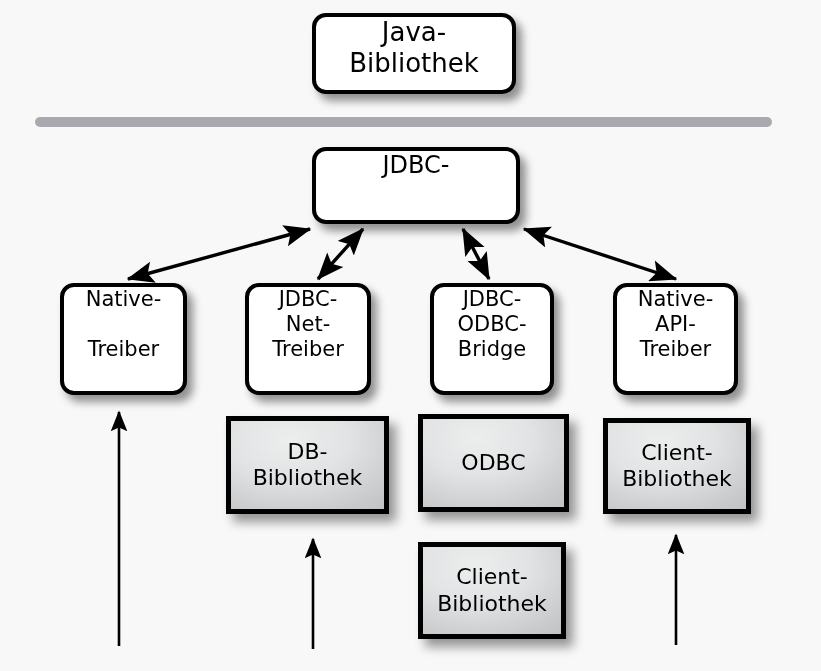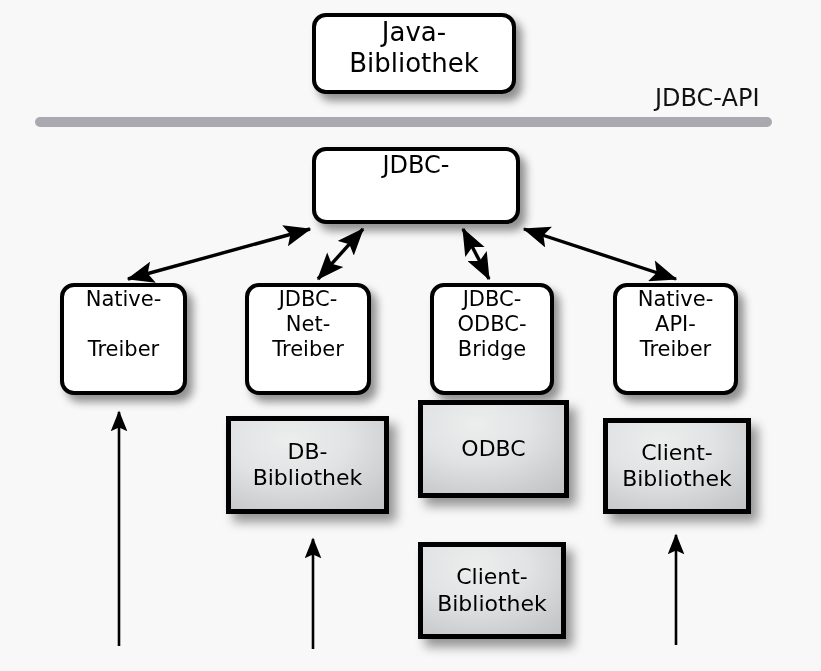--- a/index.html
+++ b/index.html
@@ -80,21 +80,20 @@
 </style>
 </head>
 <body>
 
 <div id="canvas">
 
   <div class="rbox" id="box-java-app" style="left:312px; top:13px; width:204px; height:81px; font-size:26px;">
     <span class="lbl"><span>Java-</span><br><span>Bibliothek</span></span>
   </div>
 
-  <div id="api-label" style="left:655px; top:84px; font-size:24px;">JDBC-API</div>
   <div id="api-bar" style="left:35px; top:117px; width:737px; height:10px;"></div>
 
   <div class="rbox" id="box-driver-manager" style="left:312px; top:147px; width:208px; height:77px; font-size:24px;">
     <span class="lbl"><span>JDBC-</span><br></span>
   </div>
 
   <div class="rbox" id="box-native-protocol" style="left:60px; top:283px; width:127px; height:112px; font-size:21px;">
     <span class="lbl"><span>Native-</span><br><br><span>Treiber</span></span>
   </div>
 
@@ -107,21 +106,21 @@
   </div>
 
   <div class="rbox" id="box-native-api" style="left:613px; top:283px; width:125px; height:112px; font-size:21px;">
     <span class="lbl"><span>Native-</span><br><span>API-</span><br><span>Treiber</span></span>
   </div>
 
   <div class="gbox" id="box-db-middleware" style="left:226px; top:416px; width:163px; height:98px; font-size:22px;">
     <span class="lbl"><span>DB-</span><br><span>Bibliothek</span></span>
   </div>
 
-  <div class="gbox" id="box-odbc" style="left:418px; top:400px; width:151px; height:98px; font-size:22px;">
+  <div class="gbox" id="box-odbc" style="left:418px; top:414px; width:151px; height:98px; font-size:22px;">
     <span class="lbl"><span>ODBC</span></span>
   </div>
 
   <div class="gbox" id="box-client-lib-right" style="left:603px; top:418px; width:148px; height:96px; font-size:22px;">
     <span class="lbl"><span>Client-</span><br><span>Bibliothek</span></span>
   </div>
 
   <div class="gbox" id="box-client-lib-center" style="left:418px; top:542px; width:148px; height:97px; font-size:22px;">
     <span class="lbl"><span>Client-</span><br><span>Bibliothek</span></span>
   </div>

